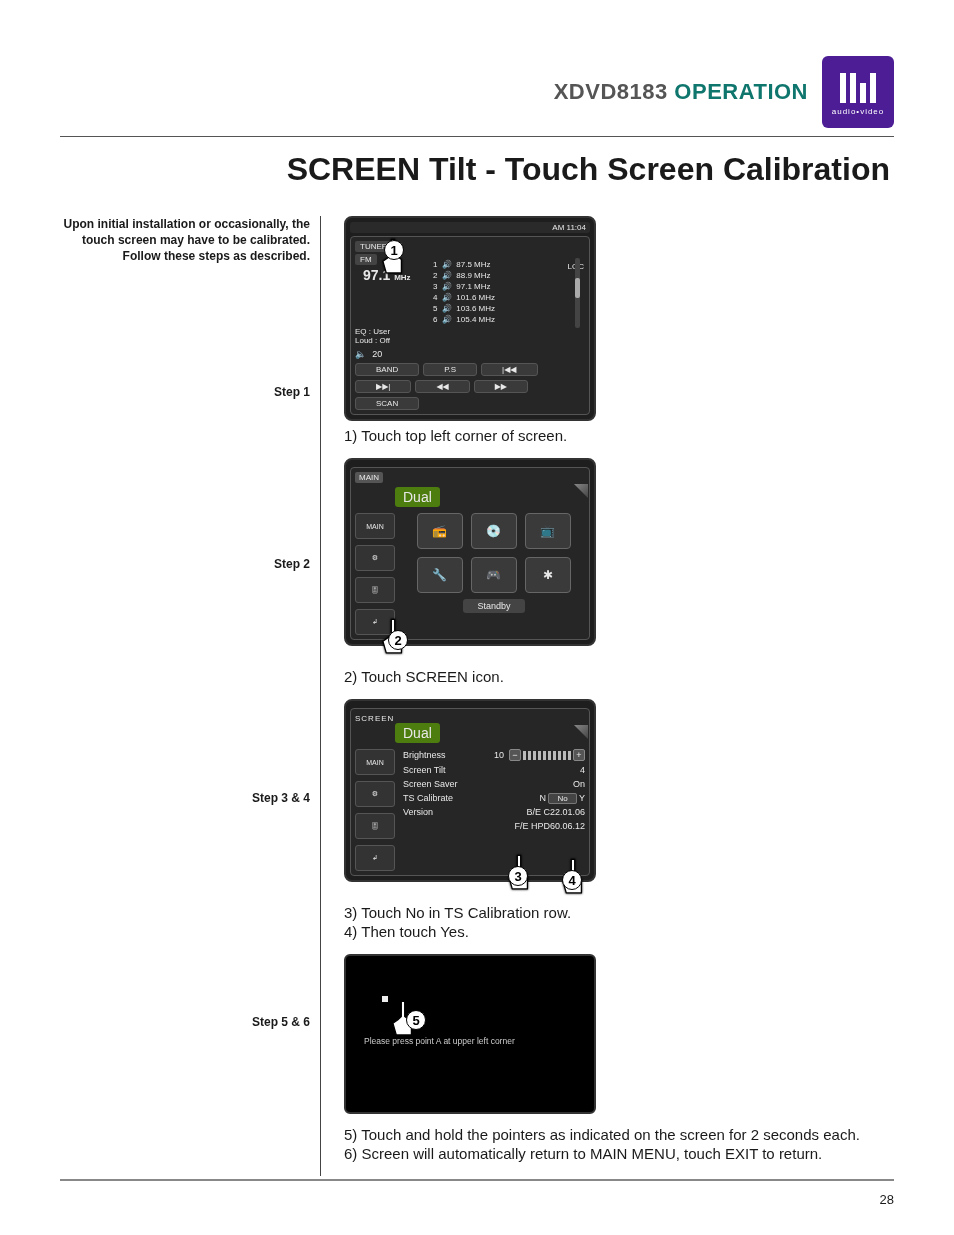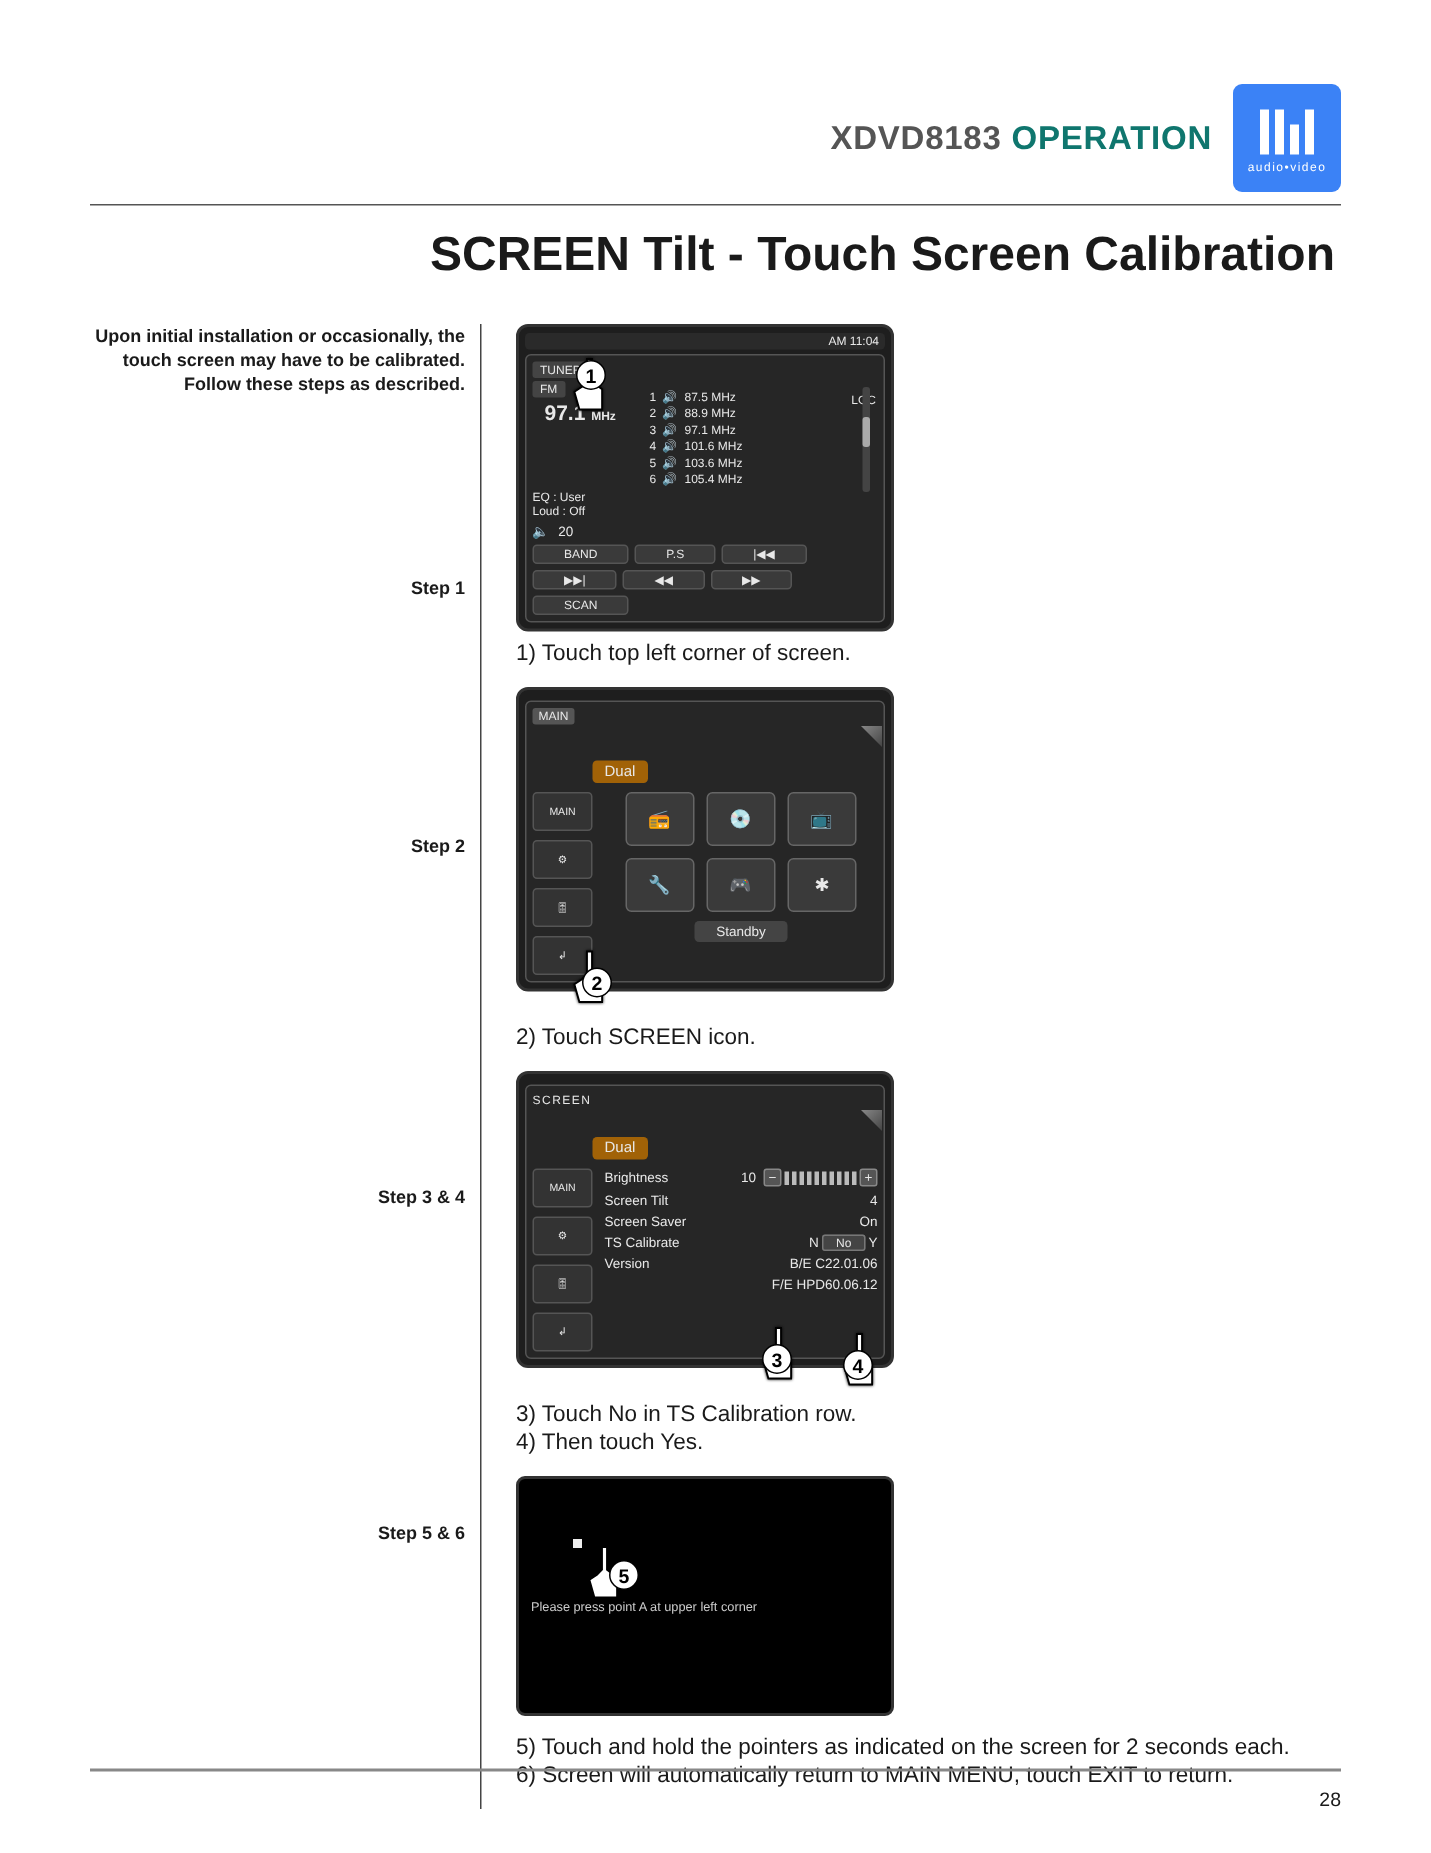--- a/index.html
+++ b/index.html
@@ -17,21 +17,21 @@
     justify-content: flex-end;
     align-items: center;
     gap: 14px;
     border-bottom: 1.5px solid #555;
     padding-bottom: 8px;
     margin-bottom: 14px;
   }
   .header-title { font-size: 22px; letter-spacing: .5px; color:#555; font-weight:700;}
   .header-title .bold { color:#0f766e; }
   .logo {
-    width: 72px; height: 72px; background:#3b82f6; border-radius:6px;
+    width: 72px; height: 72px; background:#4c1d95; border-radius:6px;
     display:flex; flex-direction:column; align-items:center; justify-content:center;
     color:#fff; position:relative;
   }
   .logo-bars { display:flex; gap:4px; align-items:flex-end; height:34px;}
   .logo-bars span{ width:6px; background:#fff; }
   .logo-bars span:nth-child(1){height:30px;}
   .logo-bars span:nth-child(2){height:30px;}
   .logo-bars span:nth-child(3){height:20px;}
   .logo-bars span:nth-child(4){height:30px;}
   .logo-text{ font-size:8px; letter-spacing:1px; margin-top:4px;}
@@ -74,35 +74,35 @@
   .btnrow{display:flex; gap:4px; margin-top:4px; flex-wrap:wrap;}
   .btnrow span{background:#3a3a3a; border:1px solid #555; border-radius:3px; padding:1px 20px; font-size:8px;}
   .loc{position:absolute; right:10px; top:44px; font-size:8px;}
   .scroll{position:absolute; right:14px; top:40px; width:5px; height:70px; background:#444; border-radius:2px;}
   .scroll::after{content:''; position:absolute; top:20px; left:0; width:5px; height:20px; background:#aaa; border-radius:2px;}
 
   .menu-grid{display:grid; grid-template-columns:44px 1fr; gap:4px;}
   .sidebar{display:flex; flex-direction:column; gap:6px;}
   .side-item{width:40px; height:26px; background:#333; border:1px solid #555; border-radius:3px; display:flex; align-items:center; justify-content:center; font-size:7px;}
   .main-tag{background:#555; padding:1px 4px; border-radius:2px; font-size:8px; margin-bottom:4px; display:inline-block;}
-  .dual-chip{background:#a16207; padding:2px 8px; border-radius:3px; font-size:10px; margin-bottom:6px; display:inline-block;margin-top:20px;}
+  .dual-chip{background:#4d7c0f; padding:2px 8px; border-radius:3px; font-size:14px; margin-bottom:6px; display:inline-block;}
   .icon-grid{display:grid; grid-template-columns:repeat(3,46px); gap:8px; justify-content:center;}
   .icon-tile{width:46px; height:36px; background:#3a3a3a; border:1px solid #666; border-radius:4px; display:flex; align-items:center; justify-content:center; font-size:12px;}
   .standby{background:#444; padding:2px 14px; border-radius:3px; font-size:9px; margin:6px auto 0; display:block; width:fit-content;}
   .curl{position:absolute; right:6px; top:24px; width:14px; height:14px; background:linear-gradient(135deg,#888,#444); clip-path:polygon(100% 0,0 0,100% 100%);}
 
   .settings-list{display:flex; flex-direction:column; gap:4px; font-size:9px;}
   .settings-row{display:flex; justify-content:space-between; align-items:center;}
   .mini-btn{background:#444; border:1px solid #777; padding:0 8px; border-radius:2px; font-size:8px;}
   .bar-gauge{display:flex; align-items:center; gap:2px;}
   .bar-gauge .seg{width:3px; height:9px; background:#bbb;}
   .pm{background:#555; border:1px solid #888; width:12px; height:12px; display:inline-flex; align-items:center; justify-content:center; border-radius:2px; font-size:9px;}
 
   .cal-screen{width:252px; height:160px; background:#000; border:2px solid #333; border-radius:6px; color:#ccc; font-size:9px; position:relative; margin-bottom:8px;}
-  .cal-text{position:absolute; left:8px; bottom:66px; font-size:8.5px;}
+  .cal-text{position:absolute; left:18px; bottom:66px; font-size:8.5px;}
   .cal-dot{position:absolute; left:36px; top:40px; width:6px; height:6px; background:#eee;}
 
   .finger{position:absolute; width:34px; height:42px;}
   .finger svg{width:100%; height:100%; filter:drop-shadow(0 0 1px #000);}
   .callout{
     background:#fff; color:#000; font-weight:700; font-size:13px;
     width:20px; height:20px; border-radius:10px; border:1.5px solid #000;
     display:flex; align-items:center; justify-content:center; position:absolute;
   }
 

